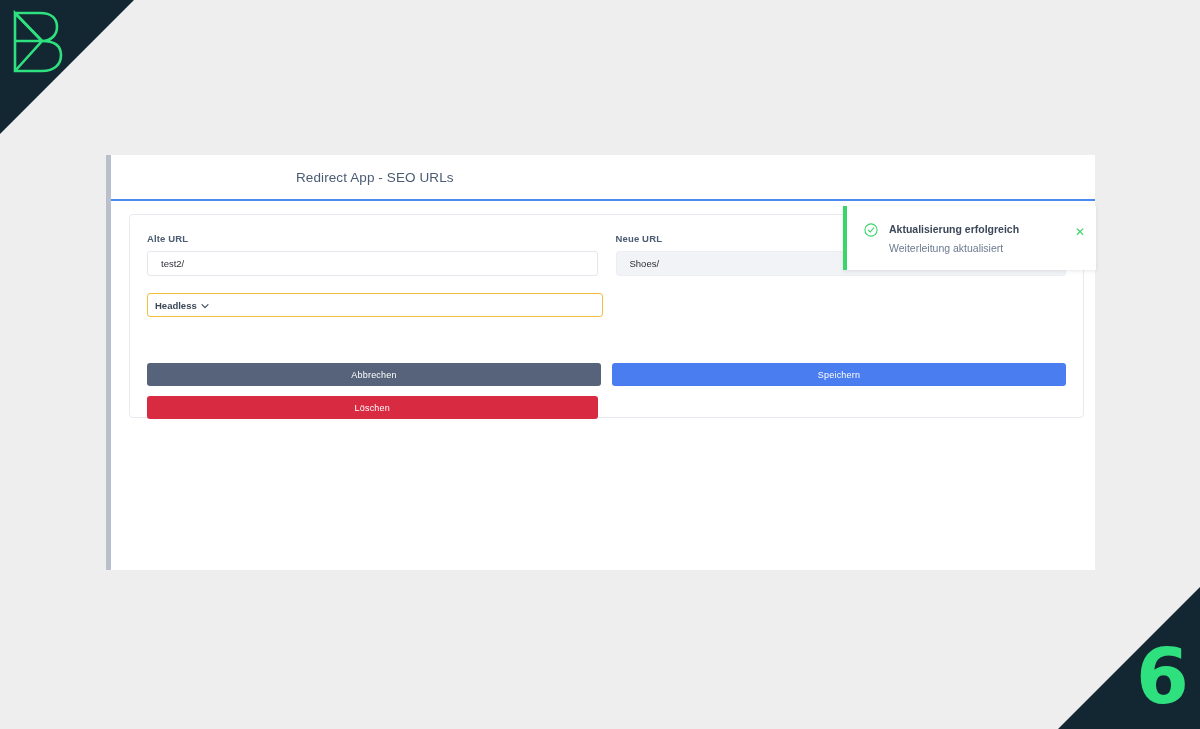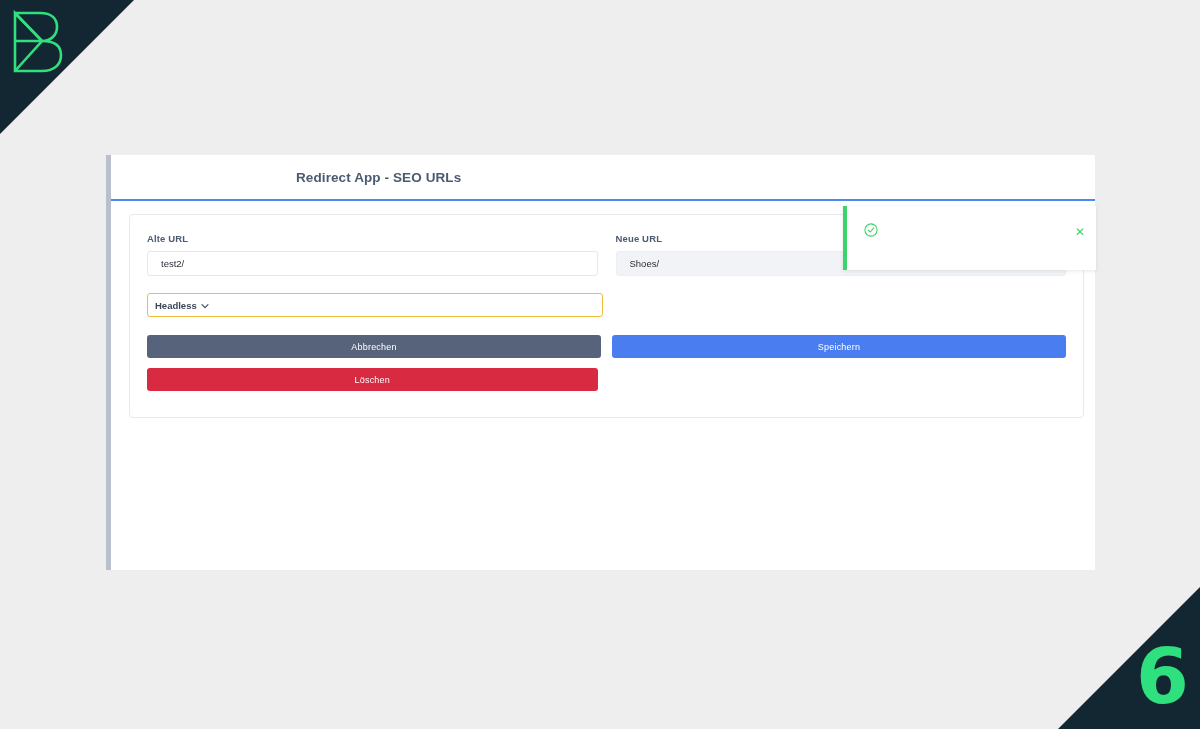--- a/index.html
+++ b/index.html
@@ -67,21 +67,21 @@
   .app-header {
     height: 46px;
     border-bottom: 2px solid #4a8ced;
     display: flex;
     align-items: center;
     box-sizing: border-box;
   }
   .app-title {
     margin-left: 185px;
     font-size: 13.5px;
-    font-weight: bold;
+    font-weight: normal;
     color: #4a5b72;
     letter-spacing: 0.1px;
   }
 
   .details-bar {
     height: 43px;
     border-bottom: 1.5px solid #f0c03c;
     display: flex;
     align-items: center;
     padding-left: 18px;
@@ -163,20 +163,21 @@
     margin-left: 4px;
     width: 8px;
     height: 8px;
     display: inline-block;
   }
 
   
   .btn-row {
     display: flex;
     gap: 11px;
+    margin-top: 28px;
   }
   .btn {
     width: 456px;
     height: 23px;
     border: none;
     border-radius: 3px;
     color: #ffffff;
     font-family: "Liberation Sans", sans-serif;
     font-size: 9px;
     letter-spacing: 0.2px;
@@ -298,14 +299,18 @@
   </div>
 </div>
 
 <div class="toast">
   <span class="toast-icon">
     <svg viewBox="0 0 14 14" width="14" height="14" fill="none" stroke="#3ad46a" stroke-width="1.1">
       <circle cx="7" cy="7" r="6.1"></circle>
       <path d="M4.3 7.1 L6.2 9 L9.8 4.9" stroke-linecap="round" stroke-linejoin="round"></path>
     </svg>
   </span>
+  <div class="toast-body">
+    <div class="toast-title">Aktualisierung erfolgreich</div>
+    <div class="toast-sub">Weiterleitung aktualisiert</div>
+  </div>
   <div class="toast-close">✕</div>
 </div>
 
 </body></html>

